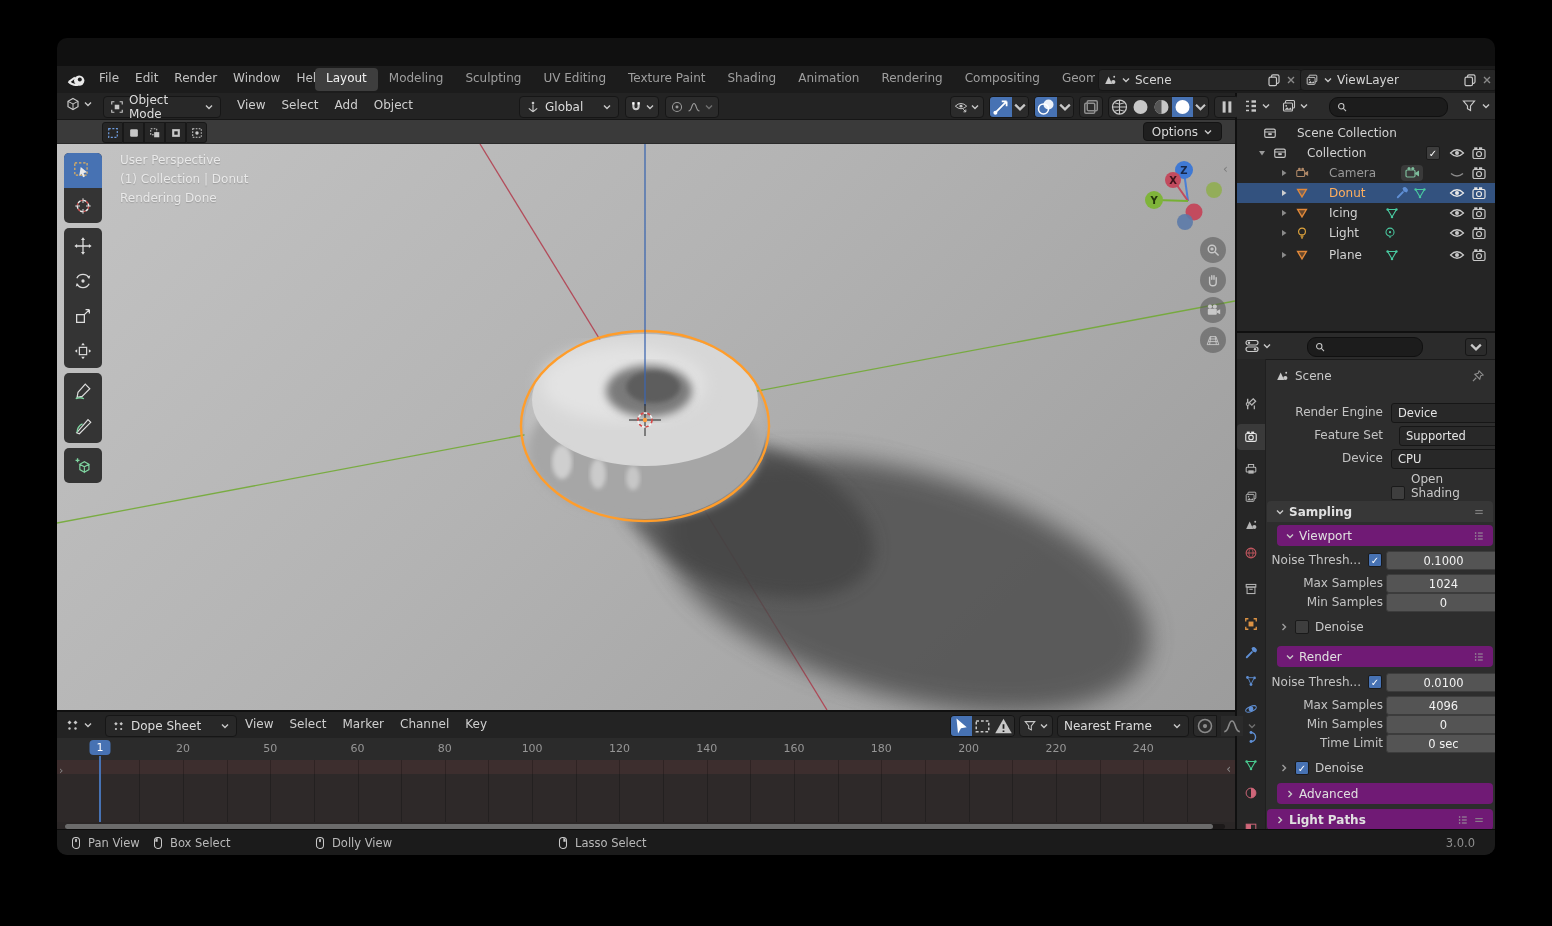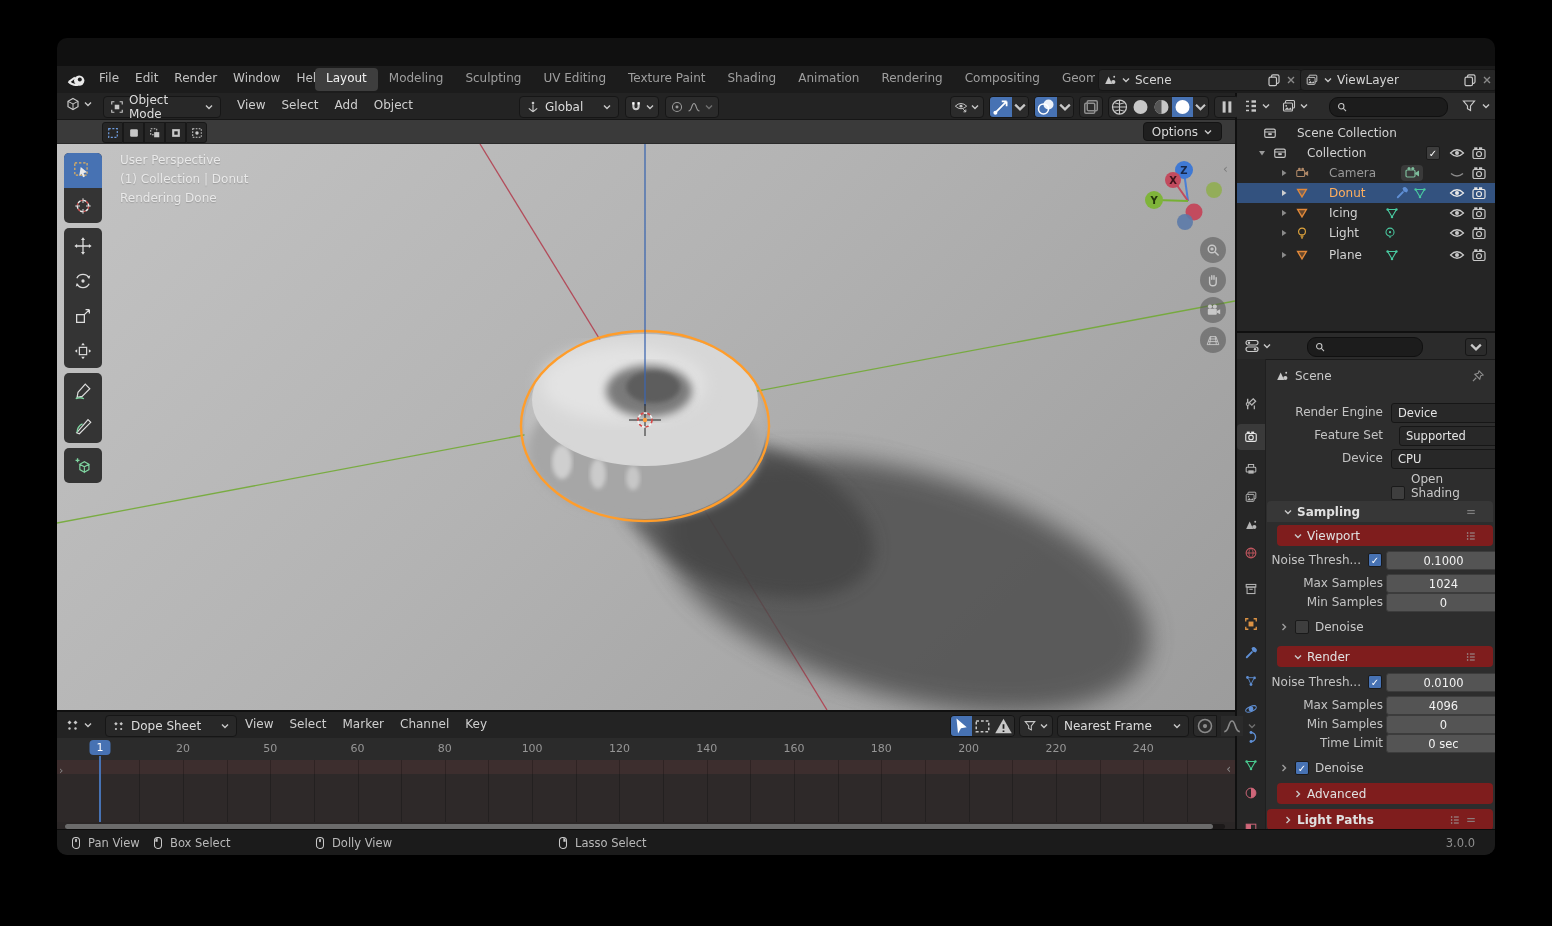--- a/index.html
+++ b/index.html
@@ -55,22 +55,22 @@
   .props{position:absolute;left:1180px;top:295px;width:258px;height:496px;background:#2d2d2d;font-size:12px;color:#c9c9c9}
   .ptabs{position:absolute;left:0;top:26px;bottom:0;width:28px;background:#262626;border-right:1px solid #1f1f1f}
   .ptab{position:absolute;left:0;width:28px;height:26px;display:flex;align-items:center;justify-content:center}
   .ptab.active{background:#3a3a3a;border-radius:4px 0 0 4px}
   .prow-label{position:absolute;width:118px;text-align:right;color:#c3c3c3}
   .pfield{position:absolute;height:17px;background:#545454;border:1px solid #3c3c3c;border-radius:3px;
     color:#f2f2f2;display:flex;align-items:center;justify-content:center;font-size:11.5px}
   .pselect{position:absolute;height:18px;background:#282828;border:1px solid #161616;border-radius:3px;
     color:#e4e4e4;display:flex;align-items:center;padding:0 6px;font-size:11.5px}
   .phead{position:absolute;left:2px;right:2px;height:21px;background:#373737;border-radius:4px 4px 0 0;
-    display:flex;align-items:center;gap:4px;color:#e0e0e0;padding:0 16px}
-  .phead2{background:#7f1d1d;border-radius:4px}
+    display:flex;align-items:center;gap:4px;color:#e0e0e0;padding:0 8px}
+  .phead2{background:#701a75;border-radius:4px}
   
   .dope{position:absolute;left:0;top:674px;width:1178px;height:117px;background:#2b2727}
   .dope-head{position:absolute;left:0;top:0;right:0;height:26px;background:#232323;border-bottom:1px solid #151515;color:#cfcfcf;font-size:12px}
   .ruler{position:absolute;left:0;top:26px;right:0;height:22px;background:#2b2b2b;border-bottom:1px solid #1d1d1d}
   .tick{position:absolute;top:4px;transform:translateX(-50%);color:#969696;font-size:11px}
   .band1{position:absolute;left:0;top:48px;right:0;height:14px;background:#3d2e2e}
   .band2{position:absolute;left:0;top:62px;right:0;height:48px;background:#2e2929}
   .gridline{position:absolute;top:48px;height:62px;width:1px;background:rgba(0,0,0,.22)}
   .playline{position:absolute;top:44px;height:66px;width:2px;background:#4772b3}
   .playlabel{position:absolute;top:28px;transform:translateX(-50%);background:#4772b3;color:#fff;

